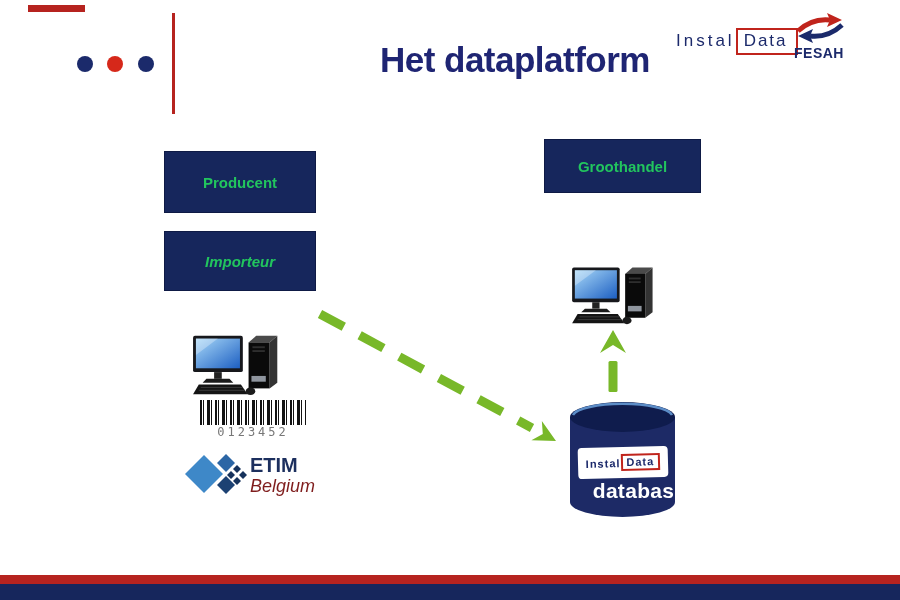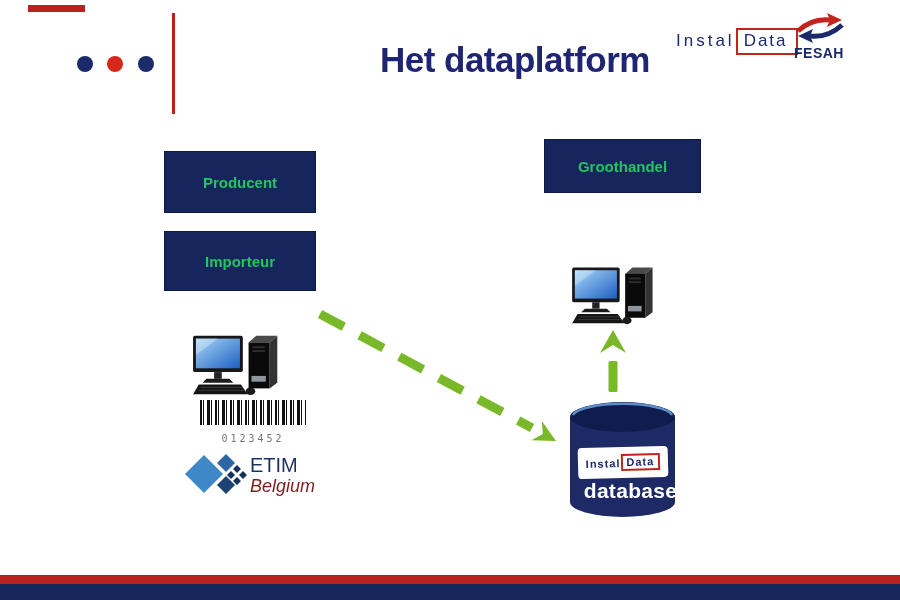--- a/index.html
+++ b/index.html
@@ -23,51 +23,51 @@
   .id-prefix{font-size:17px;letter-spacing:3px;color:#1c2a6b;font-weight:500;}
   .id-box{display:inline-block;border:2px solid #c0241c;padding:1px 8px 2px 6px;margin-left:1px;
           font-size:17px;letter-spacing:2px;color:#1c2a6b;font-weight:500;}
   .fesah{position:absolute;left:794px;top:11px;width:58px;}
   .fesah-label{font-size:14px;font-weight:700;letter-spacing:0.5px;color:#1c2a6b;margin-top:-2px;}
 
   
   .node{position:absolute;background:#16265c;color:#22c55e;display:flex;align-items:center;
         justify-content:center;font-size:15px;font-weight:700;box-shadow:0 0 0 1px #0e1a45;}
   .node.producent{left:165px;top:152px;width:150px;height:60px;}
-  .node.importeur{left:165px;top:232px;width:150px;height:58px;}
+  .node.importeur{left:165px;top:232px;width:150px;height:58px;font-style:italic;}
   .node.groothandel{left:545px;top:140px;width:155px;height:52px;}
 
   
   .pc{position:absolute;}
   .pc.left{left:193px;top:330px;width:92px;height:67px;}
   .pc.right{left:572px;top:262px;width:88px;height:64px;}
 
   
   .barcode{position:absolute;left:200px;top:400px;width:106px;height:36px;}
   .barcode .bars{width:106px;height:25px;
     background:repeating-linear-gradient(90deg,#111 0 2px,#fff 2px 3px,#111 3px 4px,#fff 4px 7px,
                #111 7px 10px,#fff 10px 11px,#111 11px 12px,#fff 12px 15px);}
-  .barcode .digits{text-align:center;font-size:10px;letter-spacing:3px;color:#777;margin-top:8px;
+  .barcode .digits{text-align:center;font-size:12px;letter-spacing:3px;color:#777;margin-top:0px;
                    font-family:"DejaVu Sans Mono",monospace;}
 
   
   .etim{position:absolute;left:184px;top:446px;width:150px;height:62px;}
   .etim-mark{position:absolute;left:0;top:0;}
-  .etim-name{position:absolute;left:66px;top:8px;font-size:20px;font-weight:400;color:#1c2f5e;}
+  .etim-name{position:absolute;left:66px;top:8px;font-size:20px;font-weight:700;color:#1c2f5e;}
   .etim-region{position:absolute;left:66px;top:30px;font-size:18px;font-style:italic;color:#7f1d1d;}
 
   
   .db{position:absolute;left:570px;top:402px;width:105px;height:118px;}
   .db-label{position:absolute;left:8px;top:45px;width:90px;height:31px;background:#ffffff;
             border-radius:4px;transform:rotate(-1.5deg);display:flex;align-items:center;
             justify-content:center;}
   .db-id-prefix{font-size:11px;letter-spacing:1px;color:#1c2a6b;font-weight:600;}
   .db-id-box{display:inline-block;border:2px solid #c0241c;padding:0px 4px 1px 3px;margin-left:1px;
              font-size:11px;letter-spacing:1px;color:#1c2a6b;font-weight:600;}
-  .db-text{position:absolute;left:8px;top:77px;width:105px;text-align:center;color:#ffffff;
+  .db-text{position:absolute;left:17px;top:77px;width:105px;text-align:center;color:#ffffff;
            font-size:21px;font-weight:700;letter-spacing:0.3px;}
 
   
   .arrows{position:absolute;left:0;top:0;width:900px;height:600px;pointer-events:none;}
 
   
   .bar-red{position:absolute;left:0;top:575px;width:900px;height:9px;background:#b6231f;}
   .bar-navy{position:absolute;left:0;top:584px;width:900px;height:16px;background:#16265c;}
 </style>
 </head>

